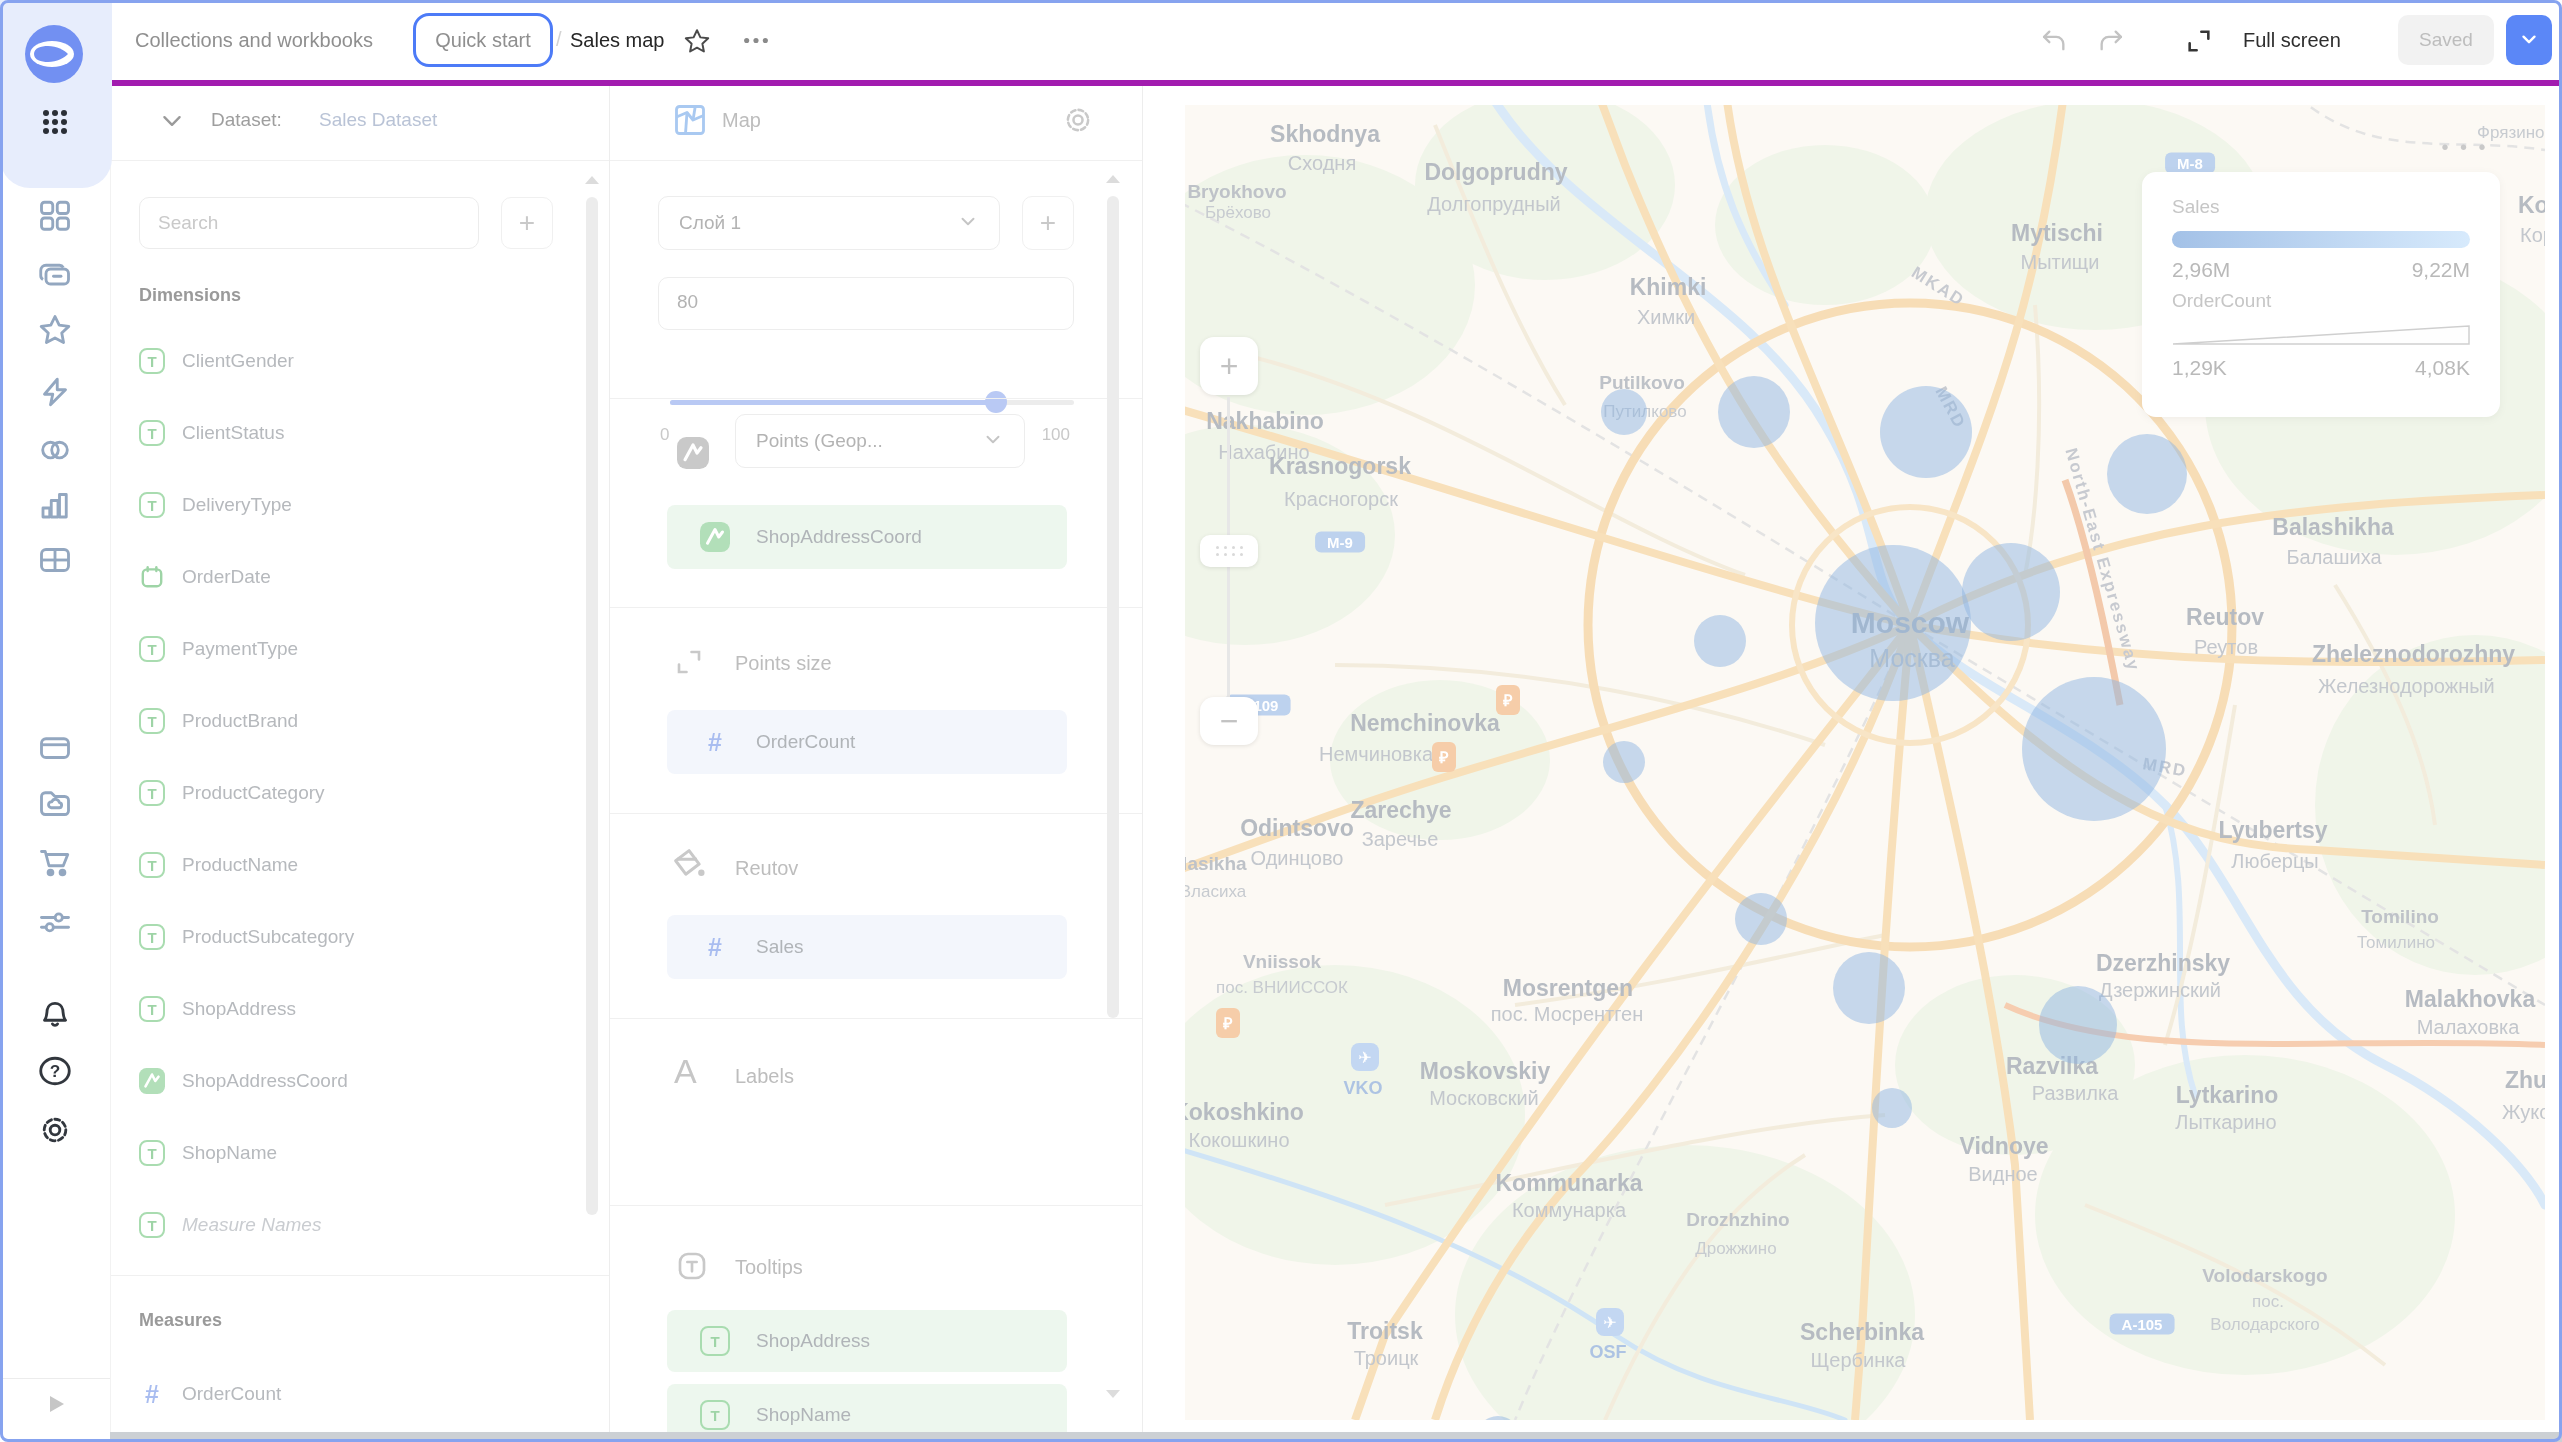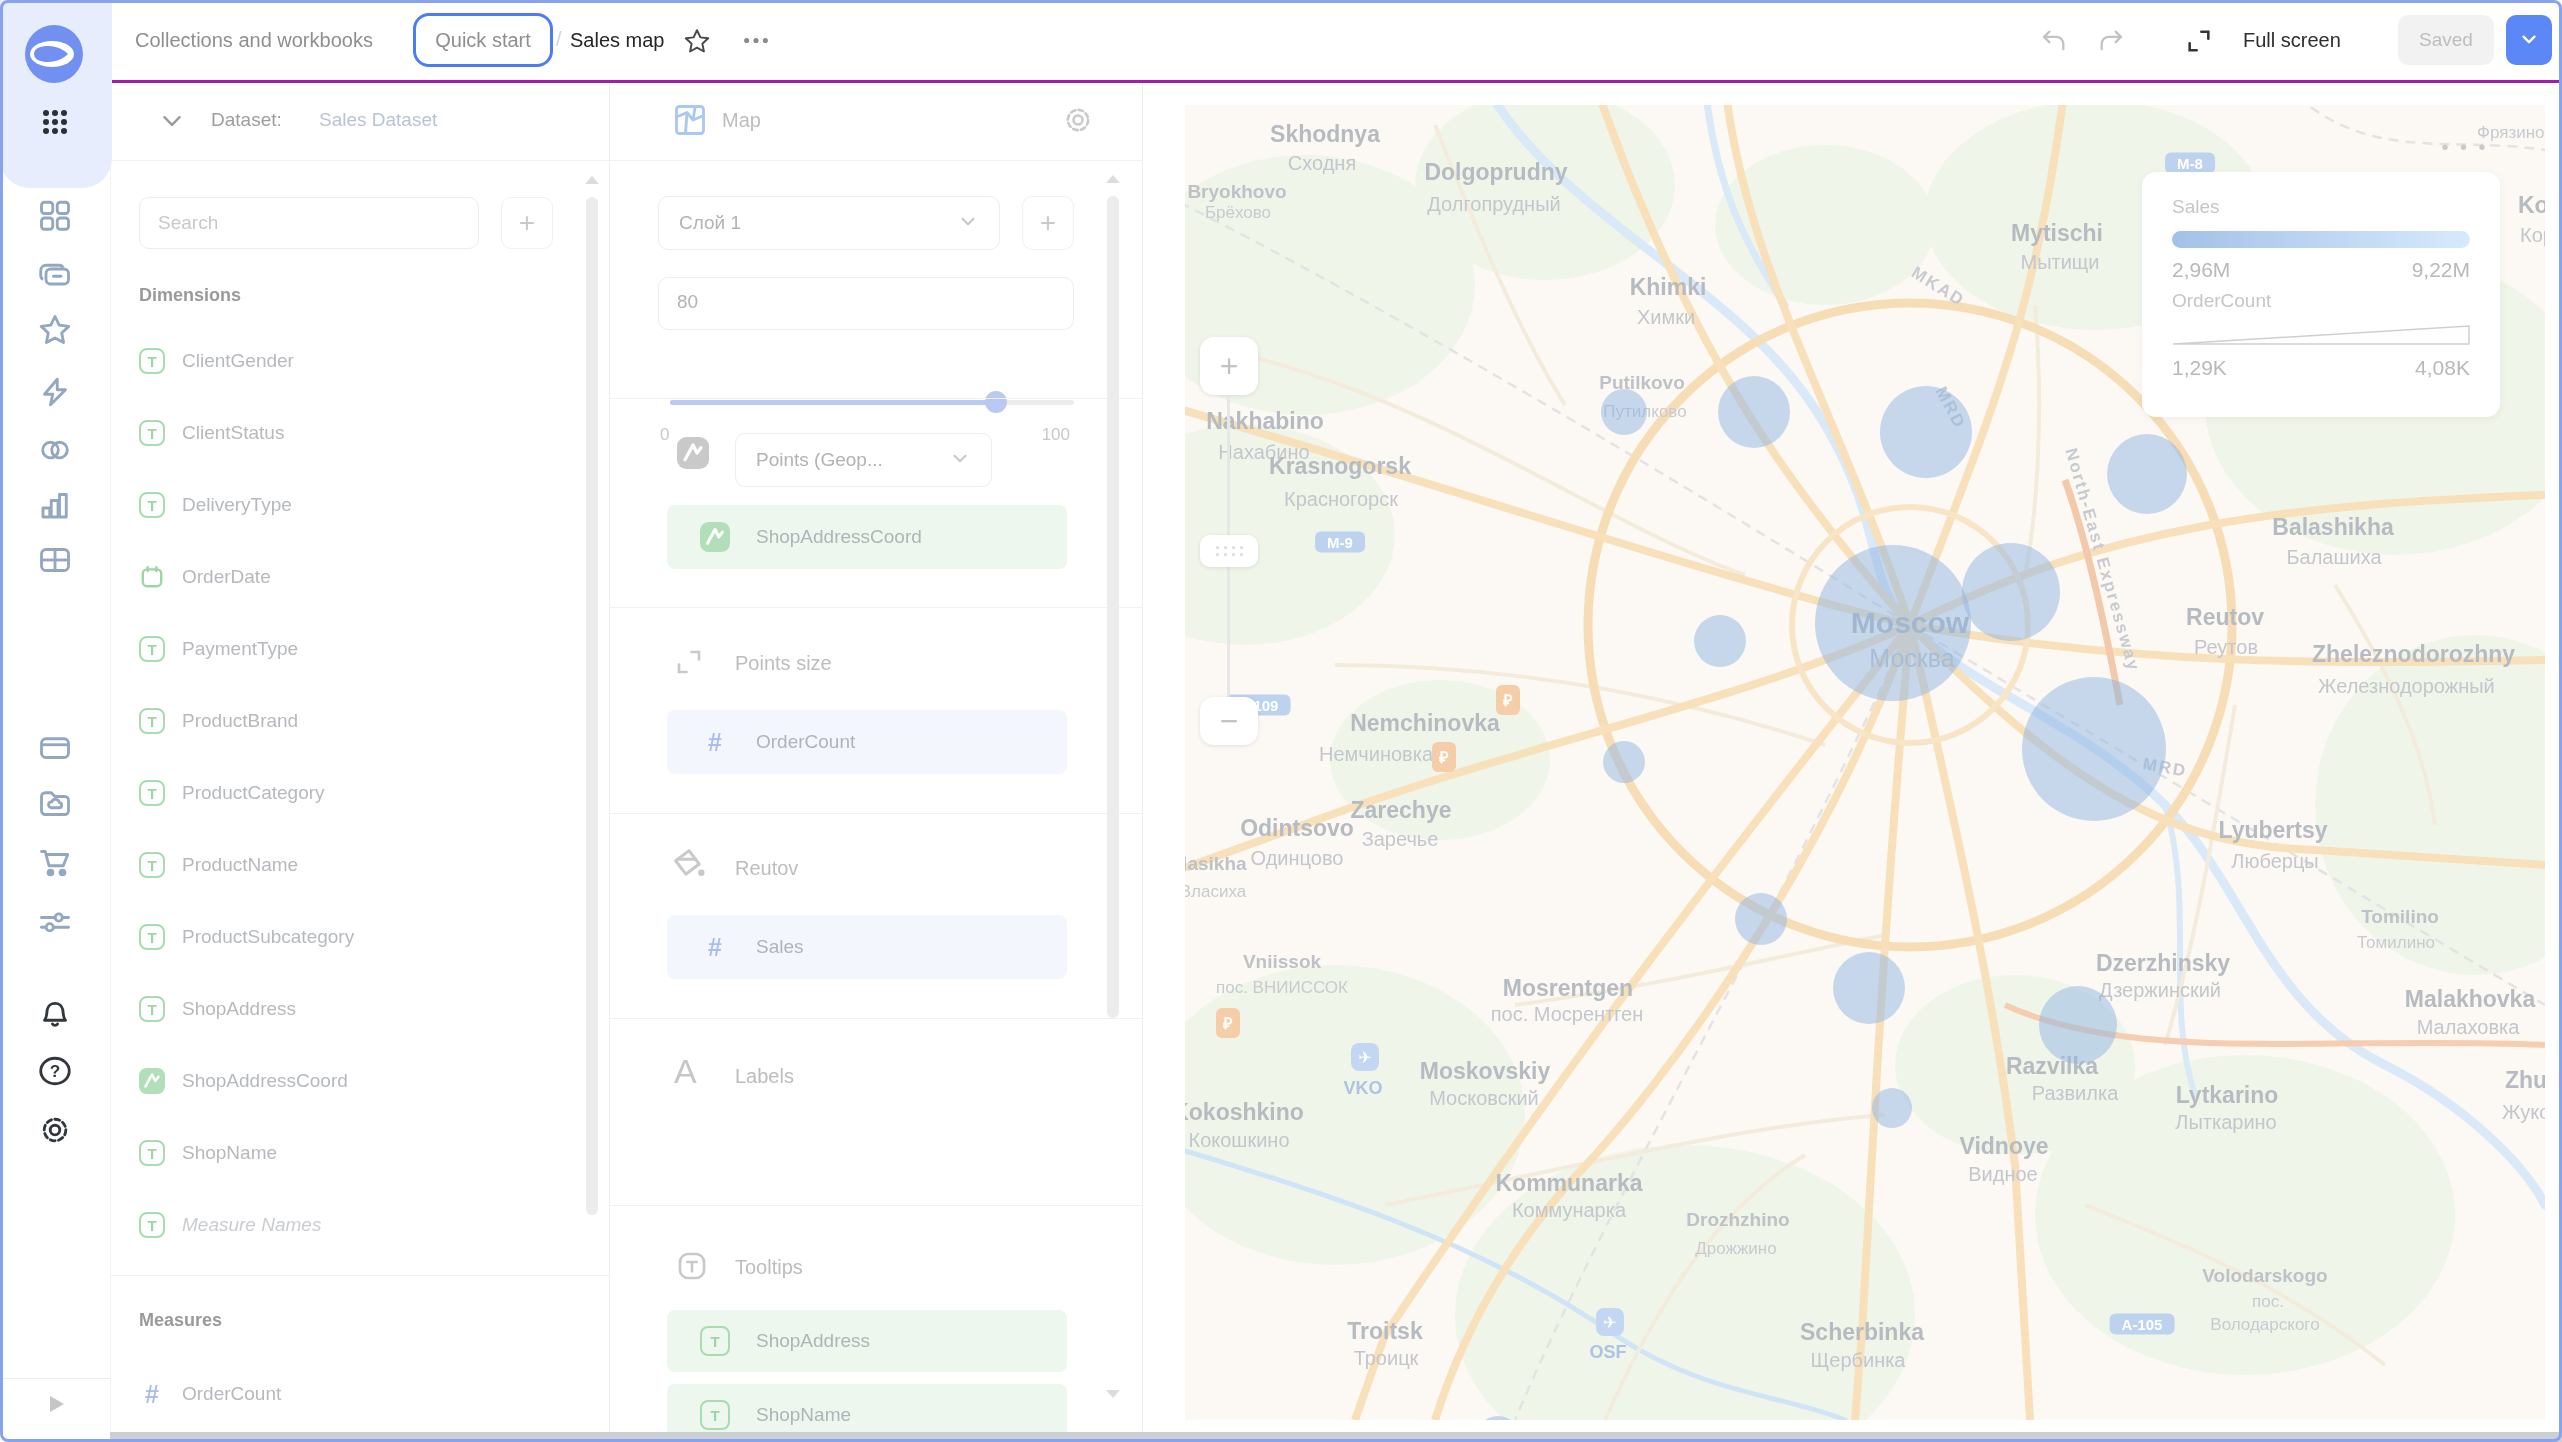--- a/index.html
+++ b/index.html
@@ -1,21 +1,21 @@
 <!DOCTYPE html>
 <html><head>
 <meta charset="utf-8">
 <style>
   html,body{margin:0;padding:0}
   body{width:2562px;height:1442px;position:relative;overflow:hidden;background:#fff;
        font-family:"Liberation Sans",sans-serif;-webkit-font-smoothing:antialiased}
   
   #frame-border{position:absolute;inset:0;border:3px solid #87a3ef;border-radius:8px;pointer-events:none;z-index:99}
   
-  #header{position:absolute;left:0;top:0;right:0;height:80px;background:#fff;border-bottom:3px solid #a21caf;z-index:5}
+  #header{position:absolute;left:0;top:0;right:0;height:80px;background:#fff;border-bottom:6px solid #a21caf;z-index:5}
   .bc-item{position:absolute;top:0;height:80px;display:flex;align-items:center;font-size:20px;color:#8f8f8f;white-space:nowrap}
   #bc-focus{position:absolute;left:413px;top:13px;width:140px;height:54px;border:3px solid #4d7bf7;border-radius:16px;
             background:#fff;display:flex;align-items:center;justify-content:center;font-size:20px;color:#8f8f8f;box-sizing:border-box}
   .bc-sep{position:absolute;top:28px;font-size:20px;color:#d3d3d3}
   #bc-current{left:570px;color:#262626;font-weight:500}
   .hicon{position:absolute;top:27px;width:28px;height:28px;color:#4a4a4a}
   .hicon svg{width:100%;height:100%}
   #btn-saved{position:absolute;left:2398px;top:15px;width:96px;height:50px;border-radius:10px;background:#f2f2f2;
              color:#bdbdbd;font-size:19px;display:flex;align-items:center;justify-content:center;border:none}
   #btn-save-more{position:absolute;left:2506px;top:15px;width:46px;height:50px;border-radius:10px;background:#5b87f7;
@@ -416,21 +416,21 @@
   <span class="sl-minmax" style="left:50px">0</span>
   <span class="sl-minmax" style="right:72px">100</span>
   <div class="set-div" style="top:318px"></div>
 
   <span class="row-ic" style="left:67px;top:357px;width:32px;height:32px">
     <svg viewBox="0 0 24 24">
         <rect width="24" height="24" rx="7" fill="currentColor"></rect>
         <path d="M6 17 L12 6 L15 12 L18 8" stroke="#fff" stroke-width="2.4" fill="none" stroke-linecap="round" stroke-linejoin="round"></path>
       </svg>
   </span>
-  <div class="sel" style="left:125px;top:353px;width:257px">
+  <div class="sel" style="left:125px;top:334px;width:290px">
     <span>Points (Geop...</span>
     <span class="chev">
       <svg width="22" height="22" viewBox="0 0 24 24" fill="none" stroke="currentColor" stroke-width="2.1" stroke-linecap="round" stroke-linejoin="round">
           <path d="M6 9.5 L12 15.5 L18 9.5"></path>
         </svg></span>
   </div>
   <div class="pill green" style="top:425px;height:64px">
     <span class="pill-ic fic fic-g">
         <svg viewBox="0 0 24 24">
           <rect width="24" height="24" rx="7" fill="currentColor"></rect>

